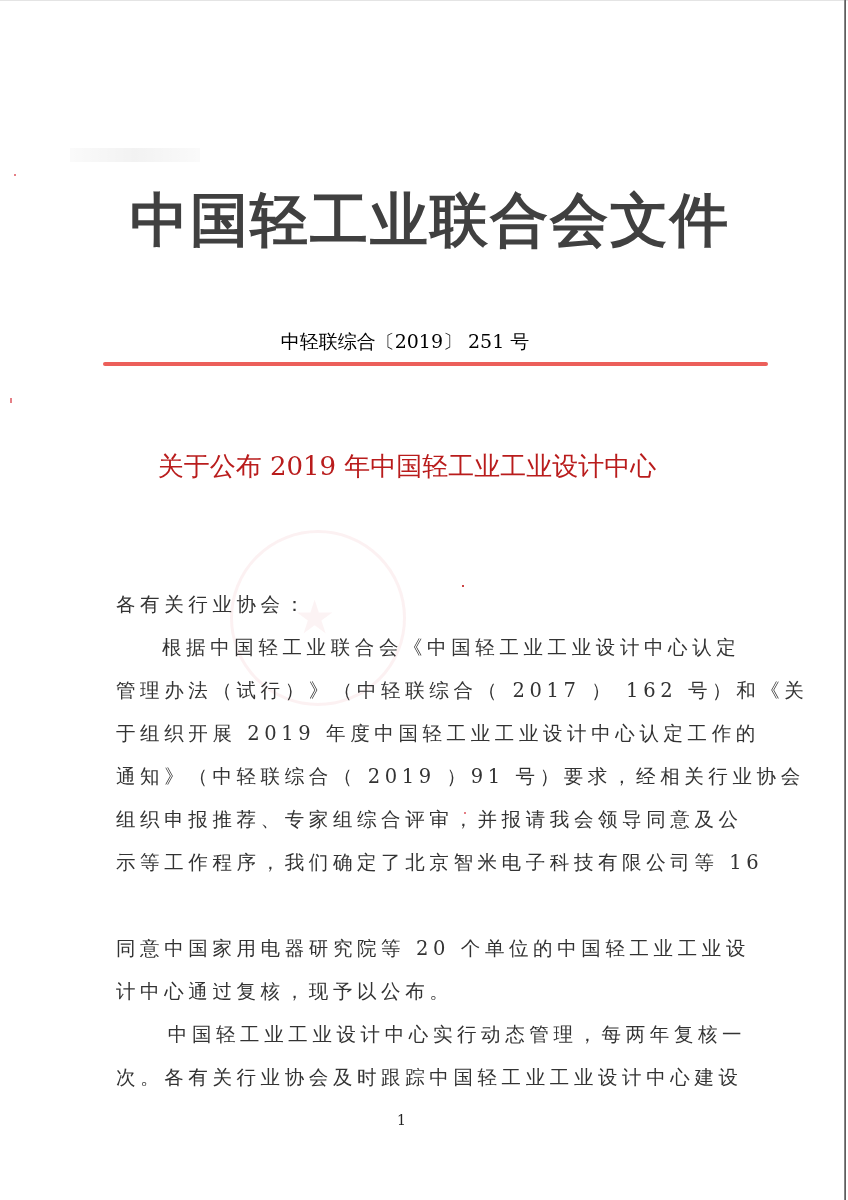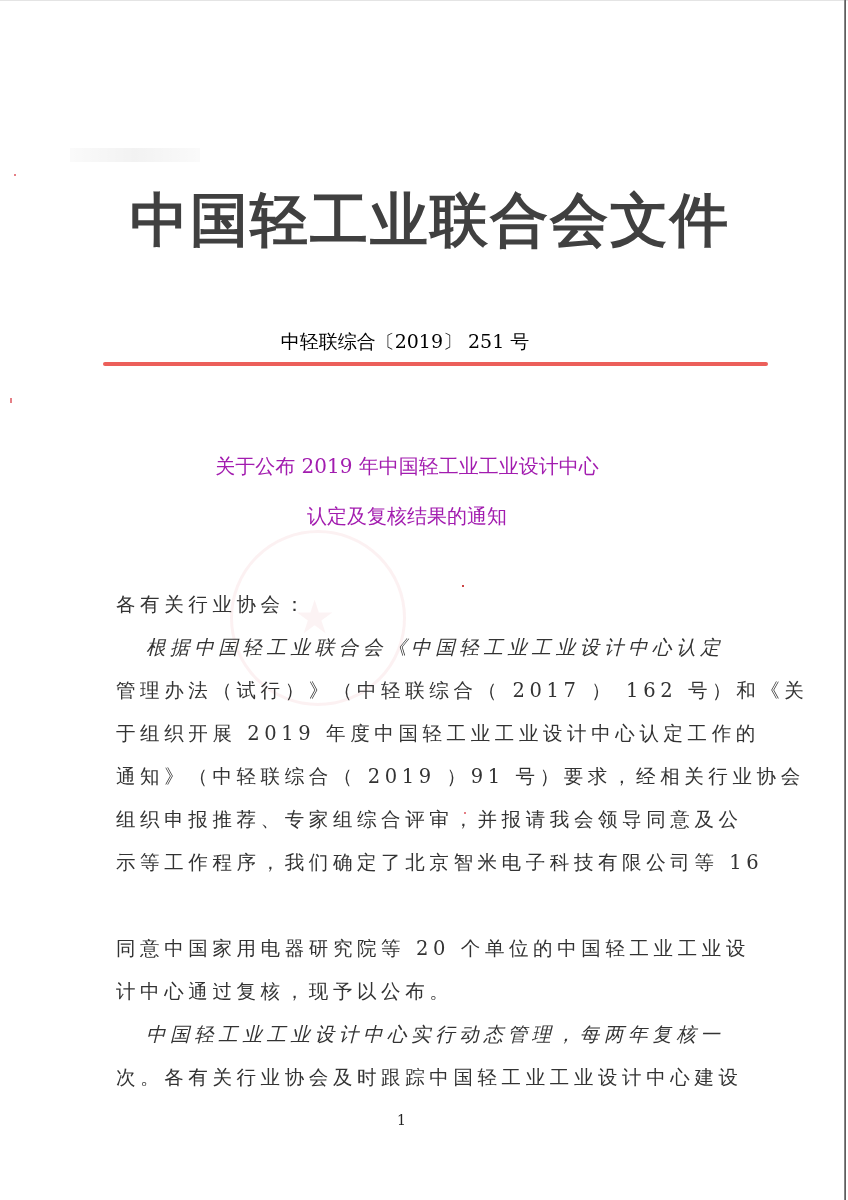--- a/index.html
+++ b/index.html
@@ -24,30 +24,30 @@
   .doc-number {
     position: absolute; left: 100px; top: 326px; width: 610px; text-align: center;
     font-size: 19px; line-height: 30px; color: #000000;
   }
   .red-rule {
     position: absolute; left: 103px; top: 362px; width: 665px; height: 4px;
     background: #ec5f5a; border-radius: 2px;
   }
   .title {
     position: absolute; left: 100px; width: 640px; text-align: center;
-    font-size: 20px; line-height: 40px; color: #a21caf;
+    font-size: 26px; line-height: 40px; color: #b91c1c;
   }
   .title.l1 { top: 446px; left: 112px; width: 590px; }
   .title.l2 { top: 496px; left: 112px; width: 590px; }
   .body-line {
     position: absolute; left: 108px; width: 590px;
     font-size: 19.5px; line-height: 30px; color: #333;
     letter-spacing: 4.6px; white-space: nowrap; margin-left: 8px;
   }
-  .indent { left: 138px; font-style: italic; }
+  .indent { left: 154px; }
   .page-number {
     position: absolute; left: 397px; top: 1112px; font-size: 14px; color: #222;
   }
   .stamp {
     position: absolute; left: 230px; top: 530px; width: 170px; height: 170px;
     border-radius: 50%; border: 3px solid rgba(230, 140, 150, 0.12);
   }
   .stamp-star {
     position: absolute; left: 294px; top: 590px; font-size: 46px;
     color: rgba(230, 140, 150, 0.10); font-family: "DejaVu Sans", sans-serif;
@@ -72,28 +72,27 @@
   <div class="speck" style="left:14px;top:174px;"></div>
   <div class="speck" style="left:10px;top:398px;height:5px;"></div>
   <div class="speck" style="left:464px;top:812px;"></div>
   <div class="speck" style="left:462px;top:585px;background:#c44;"></div>
 
   <div class="red-header">中国轻工业联合会文件</div>
   <div class="doc-number">中轻联综合〔2019〕 251 号</div>
   <div class="red-rule"></div>
 
   <div class="title l1">关于公布 2019 年中国轻工业工业设计中心</div>
-  <div class="title l2">认定及复核结果的通知</div>
 
   <div class="body-line" style="top:590px;">各有关行业协会：</div>
   <div class="body-line indent" style="top:633px;">根据中国轻工业联合会《中国轻工业工业设计中心认定</div>
   <div class="body-line" style="top:676px;">管理办法（试行）》（中轻联综合（ 2017 ） 162 号）和《关</div>
   <div class="body-line" style="top:719px;">于组织开展 2019 年度中国轻工业工业设计中心认定工作的</div>
   <div class="body-line" style="top:762px;">通知》（中轻联综合（ 2019 ）91 号）要求，经相关行业协会</div>
   <div class="body-line" style="top:805px;">组织申报推荐、专家组综合评审，并报请我会领导同意及公</div>
   <div class="body-line" style="top:848px;">示等工作程序，我们确定了北京智米电子科技有限公司等 16</div>
   <div class="body-line" style="top:934px;">同意中国家用电器研究院等 20 个单位的中国轻工业工业设</div>
   <div class="body-line" style="top:977px;">计中心通过复核，现予以公布。</div>
-  <div class="body-line indent" style="top:1020px;">中国轻工业工业设计中心实行动态管理，每两年复核一</div>
+  <div class="body-line indent" style="top:1020px;text-align:center;">中国轻工业工业设计中心实行动态管理，每两年复核一</div>
   <div class="body-line" style="top:1063px;">次。各有关行业协会及时跟踪中国轻工业工业设计中心建设</div>
 
   <div class="page-number">1</div>
 </div>
 
 </body></html>

